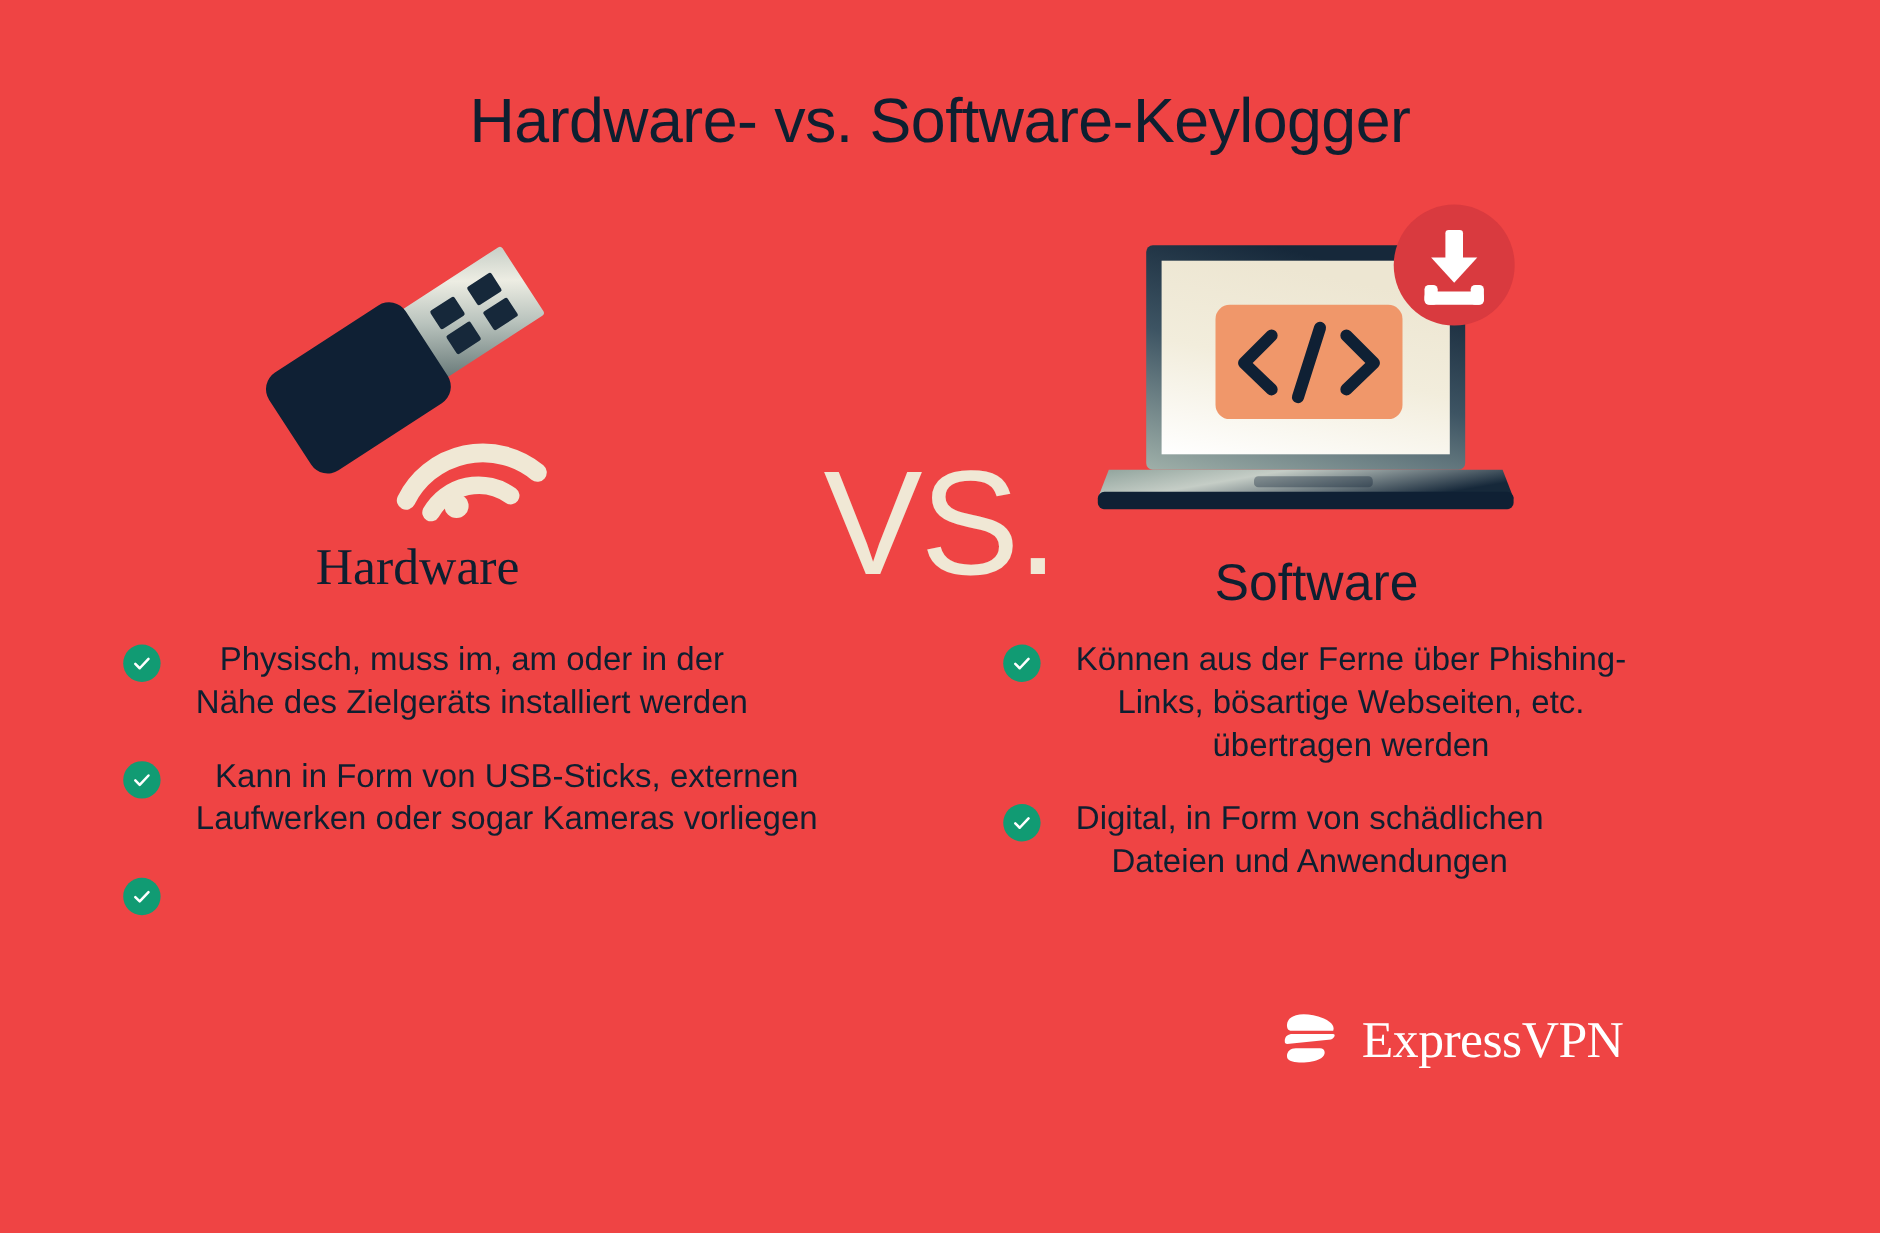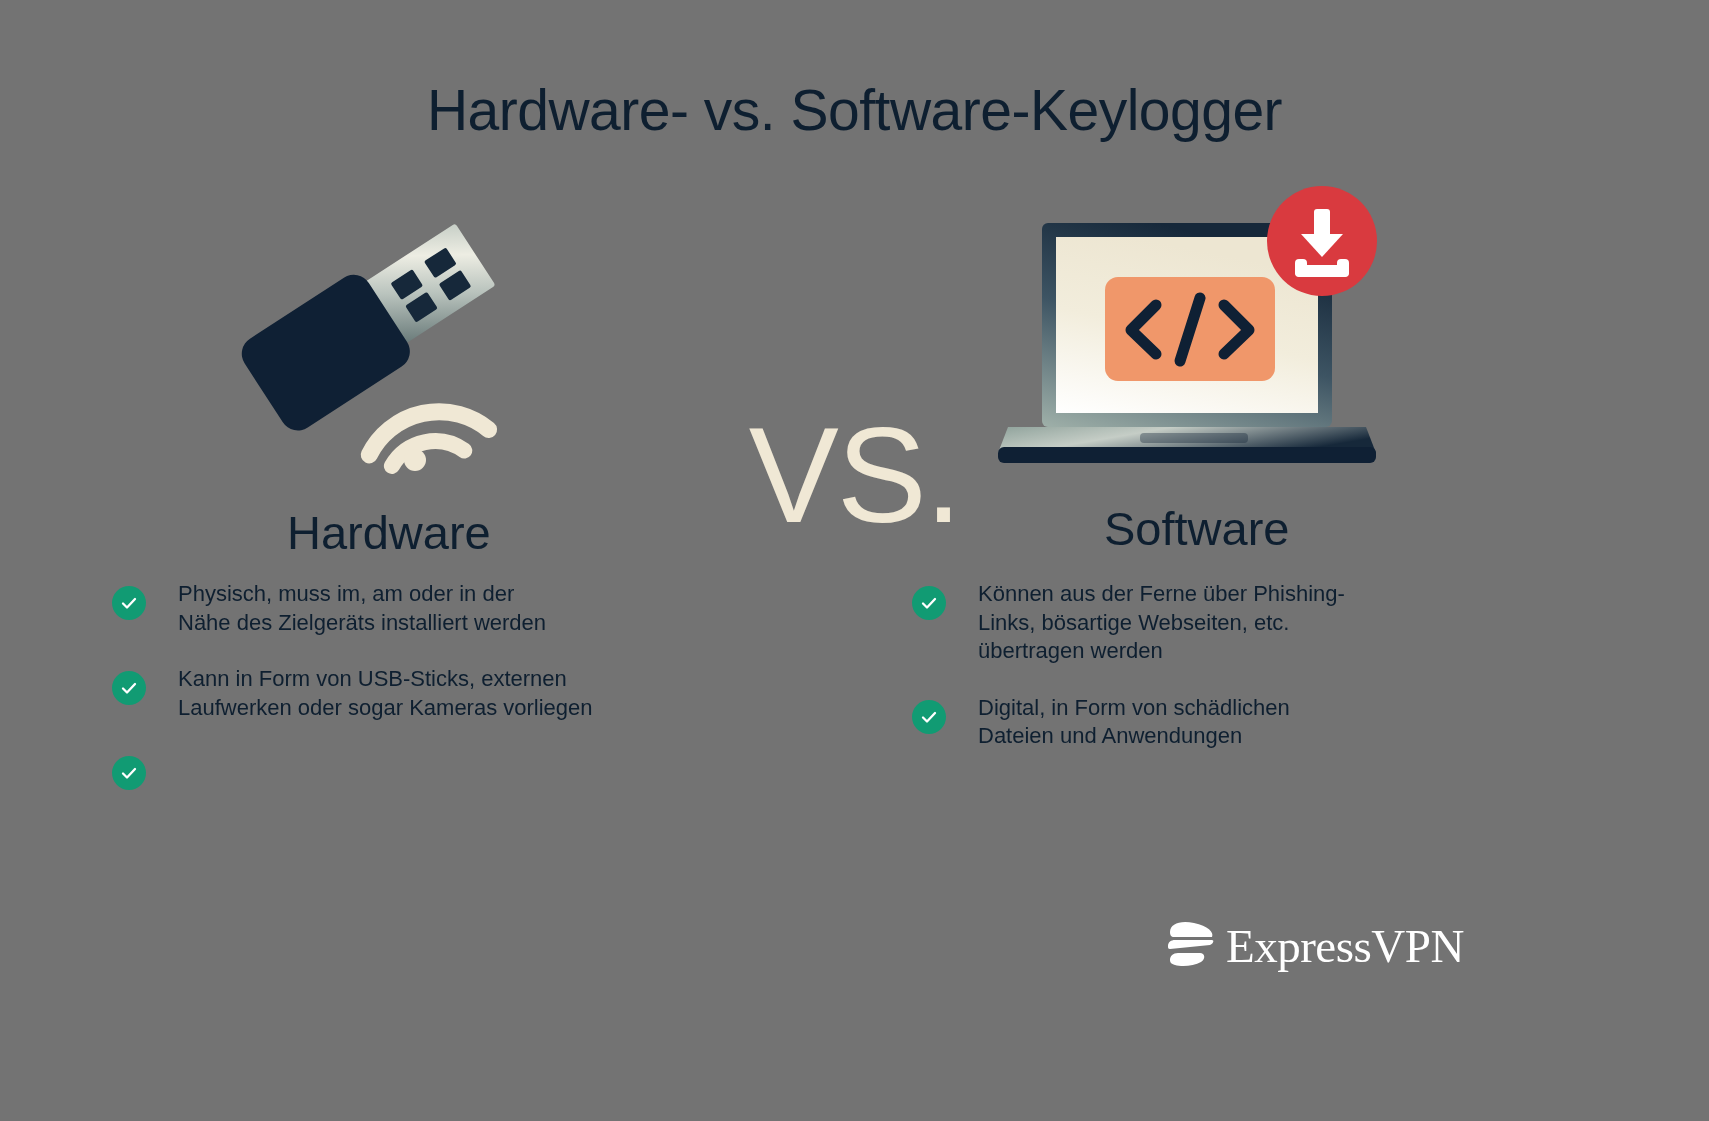--- a/index.html
+++ b/index.html
@@ -10,21 +10,21 @@
     width: 1709px;
     height: 1121px;
     background: #F0976A;
     font-family: "Liberation Sans", sans-serif;
     overflow: hidden;
     position: relative;
   }
   .stage {
     position: absolute;
     inset: 0;
-    background: #737373;
+    background: #ef4444;
   }
 
   
   .title {
     position: absolute;
     top: 78px;
     left: 0;
     width: 100%;
     text-align: center;
     font-size: 57px;
@@ -50,21 +50,21 @@
   }
 
   
   .col-head {
     position: absolute;
     font-size: 47px;
     font-weight: 400;
     color: #0E1F30;
     line-height: 1;
   }
-  .col-head.left  { left: 287px; top: 509px; }
+  .col-head.left  { left: 287px; top: 493px; font-family: Liberation Serif, serif; }
   .col-head.right { left: 1104px; top: 505px; text-align: right; }
 
   
   .illus-left {
     position: absolute;
     left: 232px;
     top: 205px;
     width: 300px;
     height: 270px;
   }
@@ -96,34 +96,35 @@
     border-radius: 50%;
     background: #119B73;
     display: flex;
     align-items: center;
     justify-content: center;
     margin-top: 6px;
   }
   .check svg { display: block; }
   .bullet-text {
     margin-left: 32px;
-    font-size: 22px;
+    font-size: 30px;
     line-height: 1.3;
     color: #0E1F30;
     white-space: pre-line;
+    text-align: center;
   }
 
   
   .logo {
     position: absolute;
     left: 1160px;
     top: 915px;
     display: flex;
     align-items: center;
-    gap: 4px;
+    gap: 16px;
   }
   .logo-mark { width: 62px; height: 62px; }
   .logo-word {
     font-family: "Liberation Serif", serif;
     font-size: 47px;
     color: #FFFFFF;
     letter-spacing: -0.5px;
     line-height: 1;
   }
 </style>

